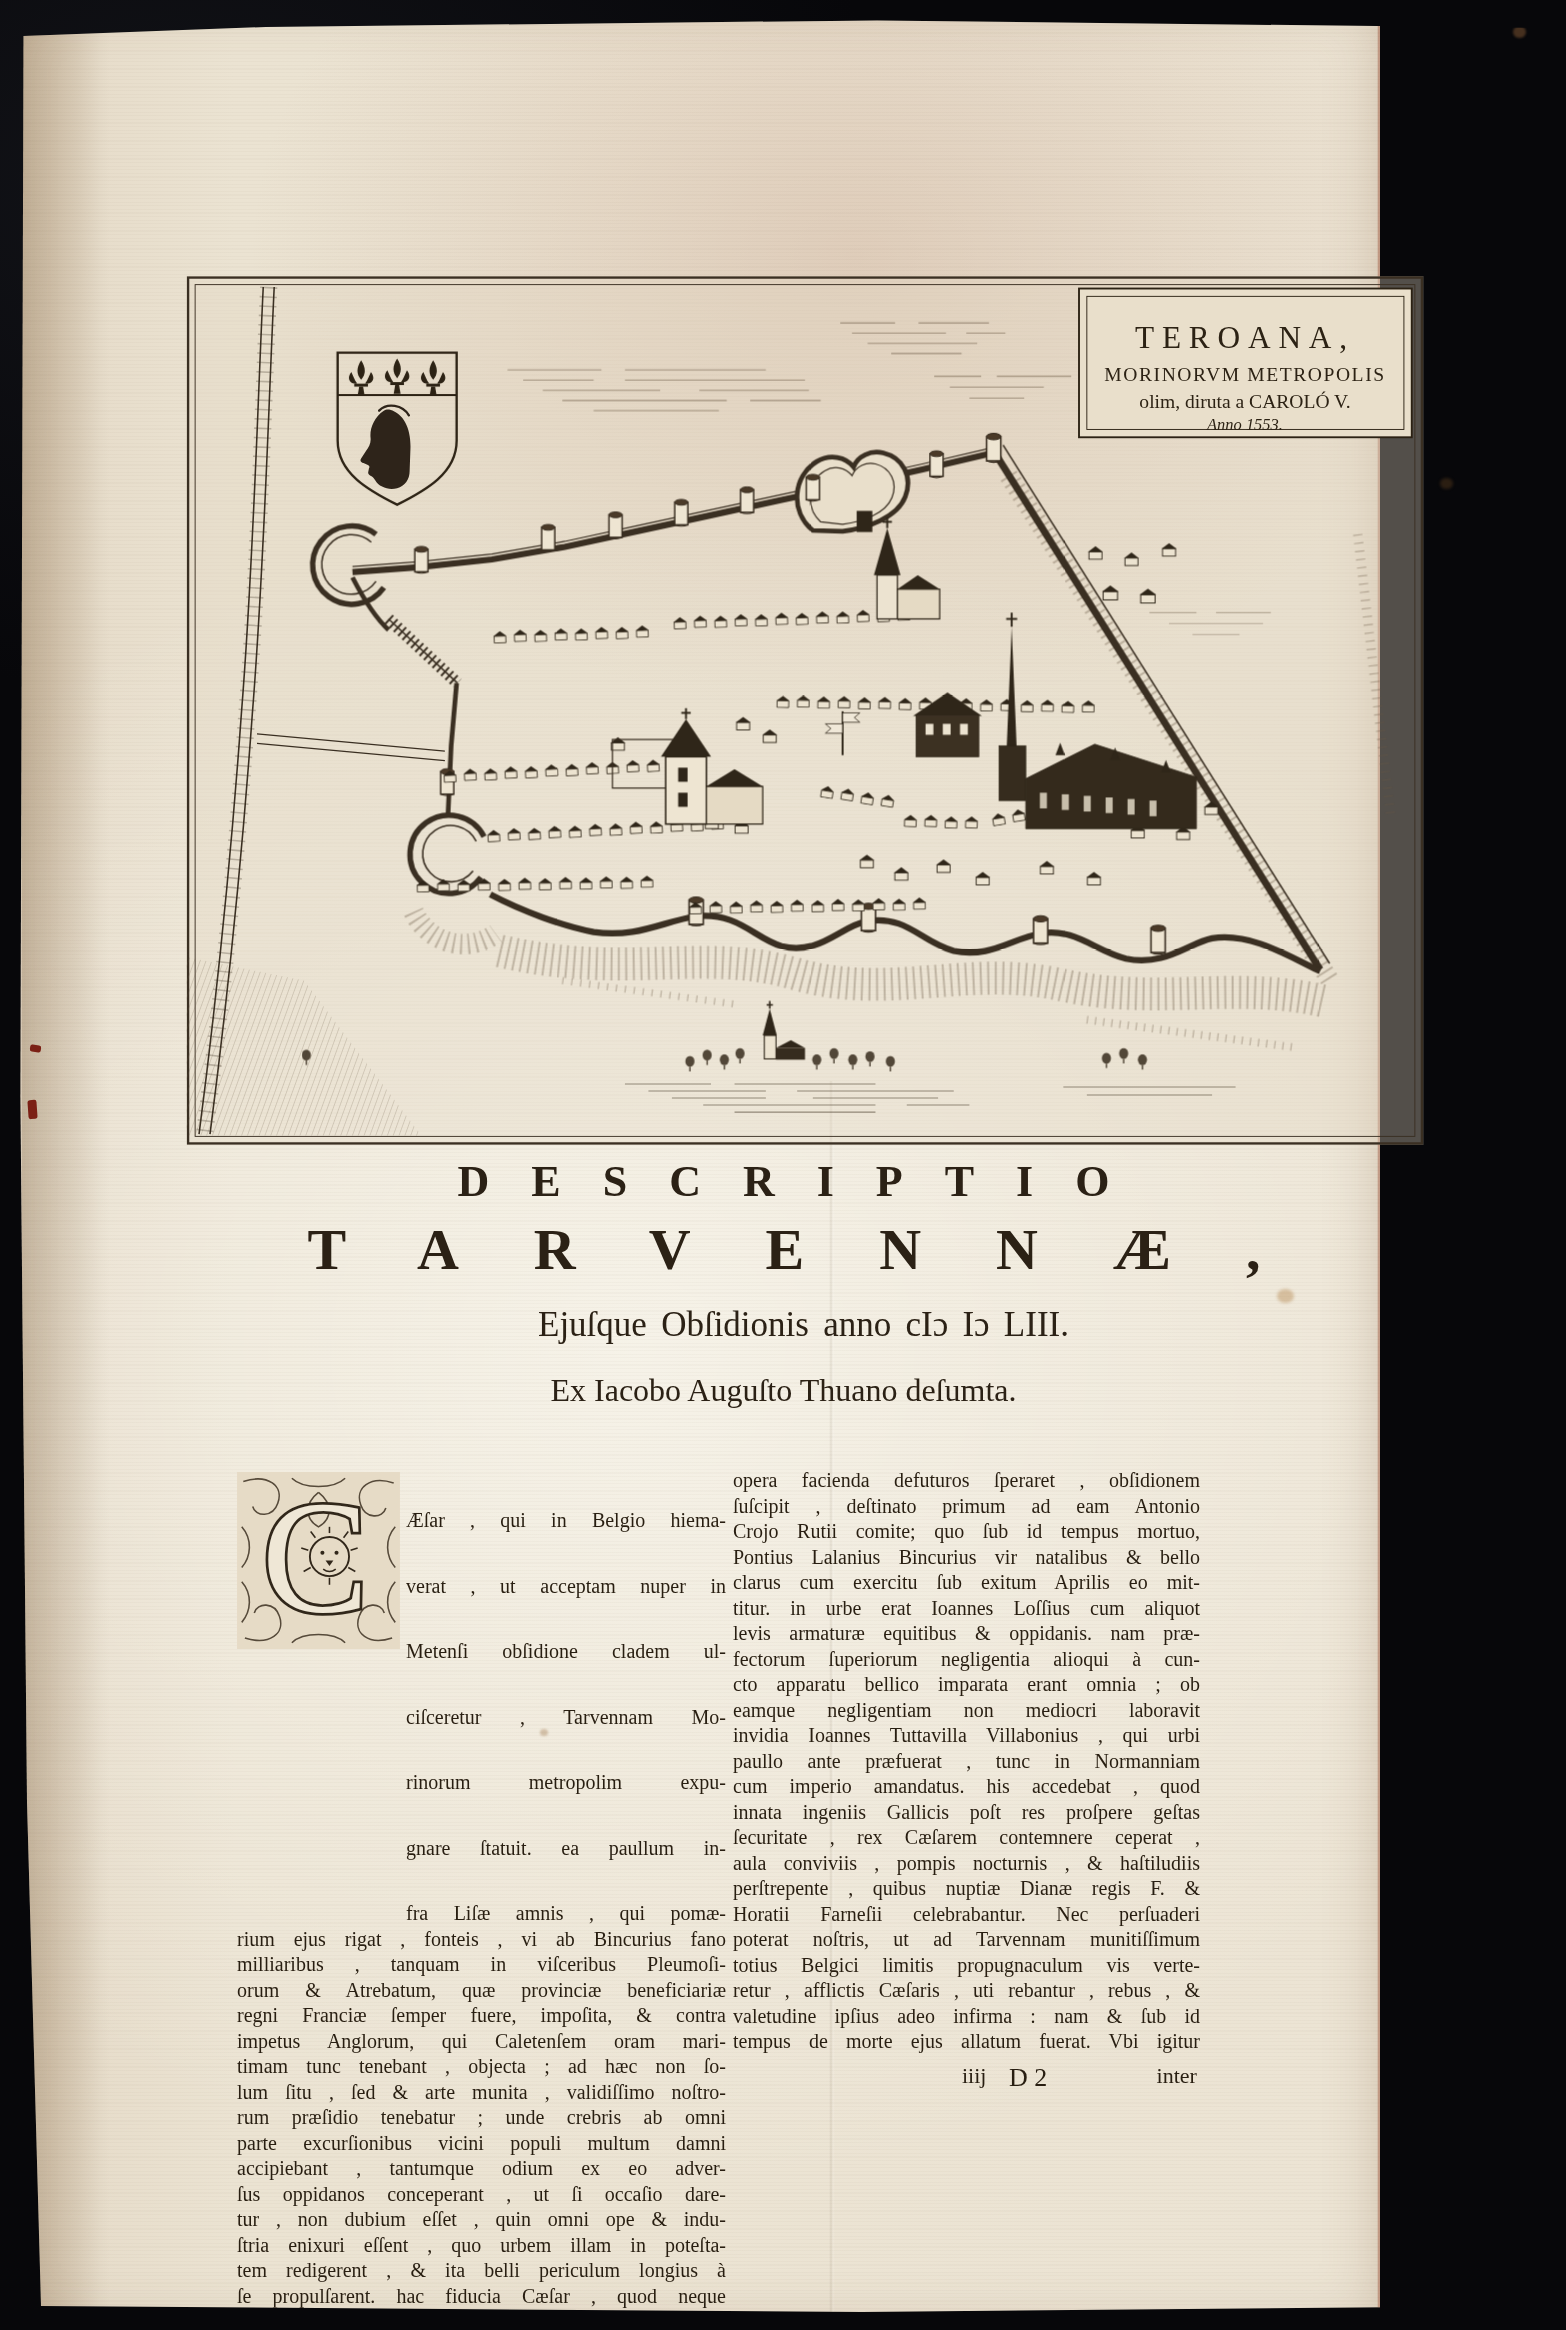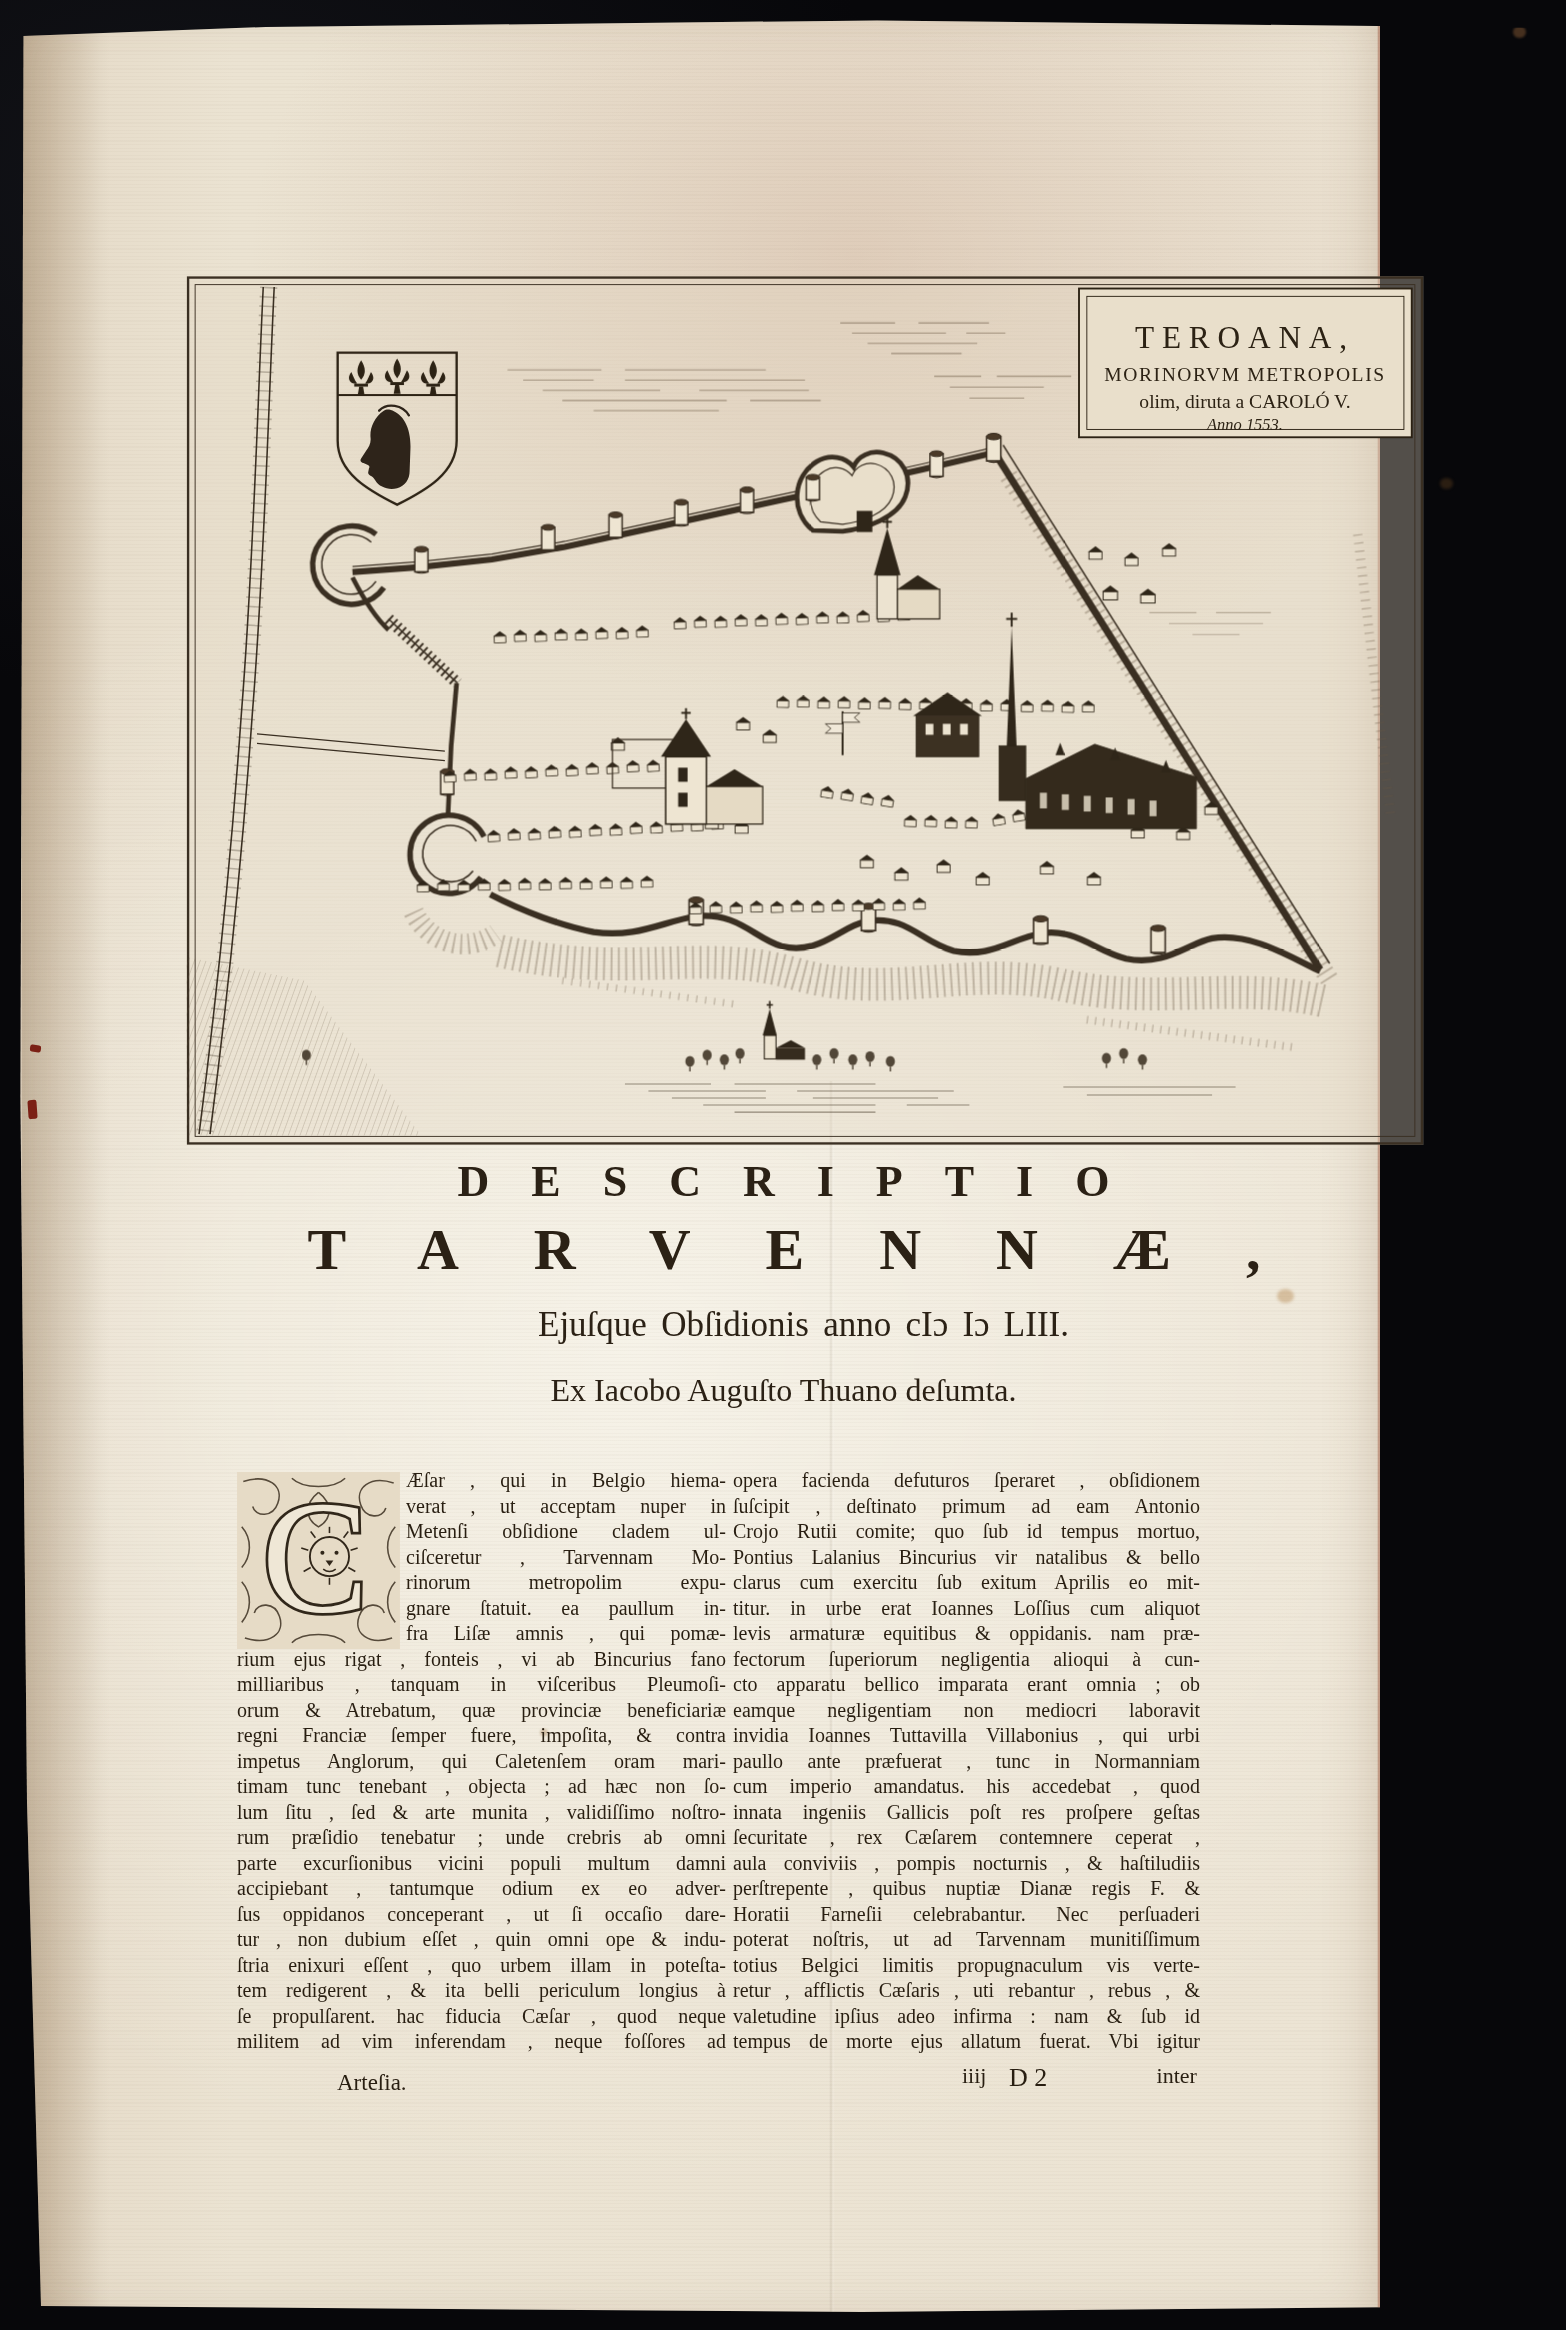--- a/index.html
+++ b/index.html
@@ -29,21 +29,21 @@
   
   .t-center{position:absolute;left:0;width:1567px;text-align:center;color:#2b2115;}
   .t1{top:1156px;font-size:44px;letter-spacing:42px;margin-left:21px;font-weight:bold;}
   .t2{top:1216px;font-size:58px;letter-spacing:75px;margin-left:38px;font-weight:bold;}
   .t3{top:1305px;font-size:35px;word-spacing:5.5px;margin-left:20px;}
   .t4{top:1372px;font-size:32px;}
   .col{position:absolute;color:#281e11;}
   .colL{left:237px;top:1468px;width:489px;}
   .colR{left:733px;top:1468px;width:467px;}
   .line{height:25.5px;line-height:25.5px;font-size:20px;text-align:justify;text-align-last:justify;white-space:nowrap;}
-  .cap-line{margin-left:169px;}
+  .cap-line{margin-left:169px;margin-top:40px;}
   .dropcap{position:absolute;left:0;top:3.9px;width:163px;height:177px;}
   .cwrowL{margin-top:15px;margin-left:100px;font-size:23px;}
   .sigrow{position:relative;margin-top:8px;height:33px;font-size:22px;}
   .sig{position:absolute;left:229px;}
   .gather{position:absolute;left:276px;font-size:26px;}
   .cw{position:absolute;right:3.1px;}
 </style>
 </head>
 <body>
 

